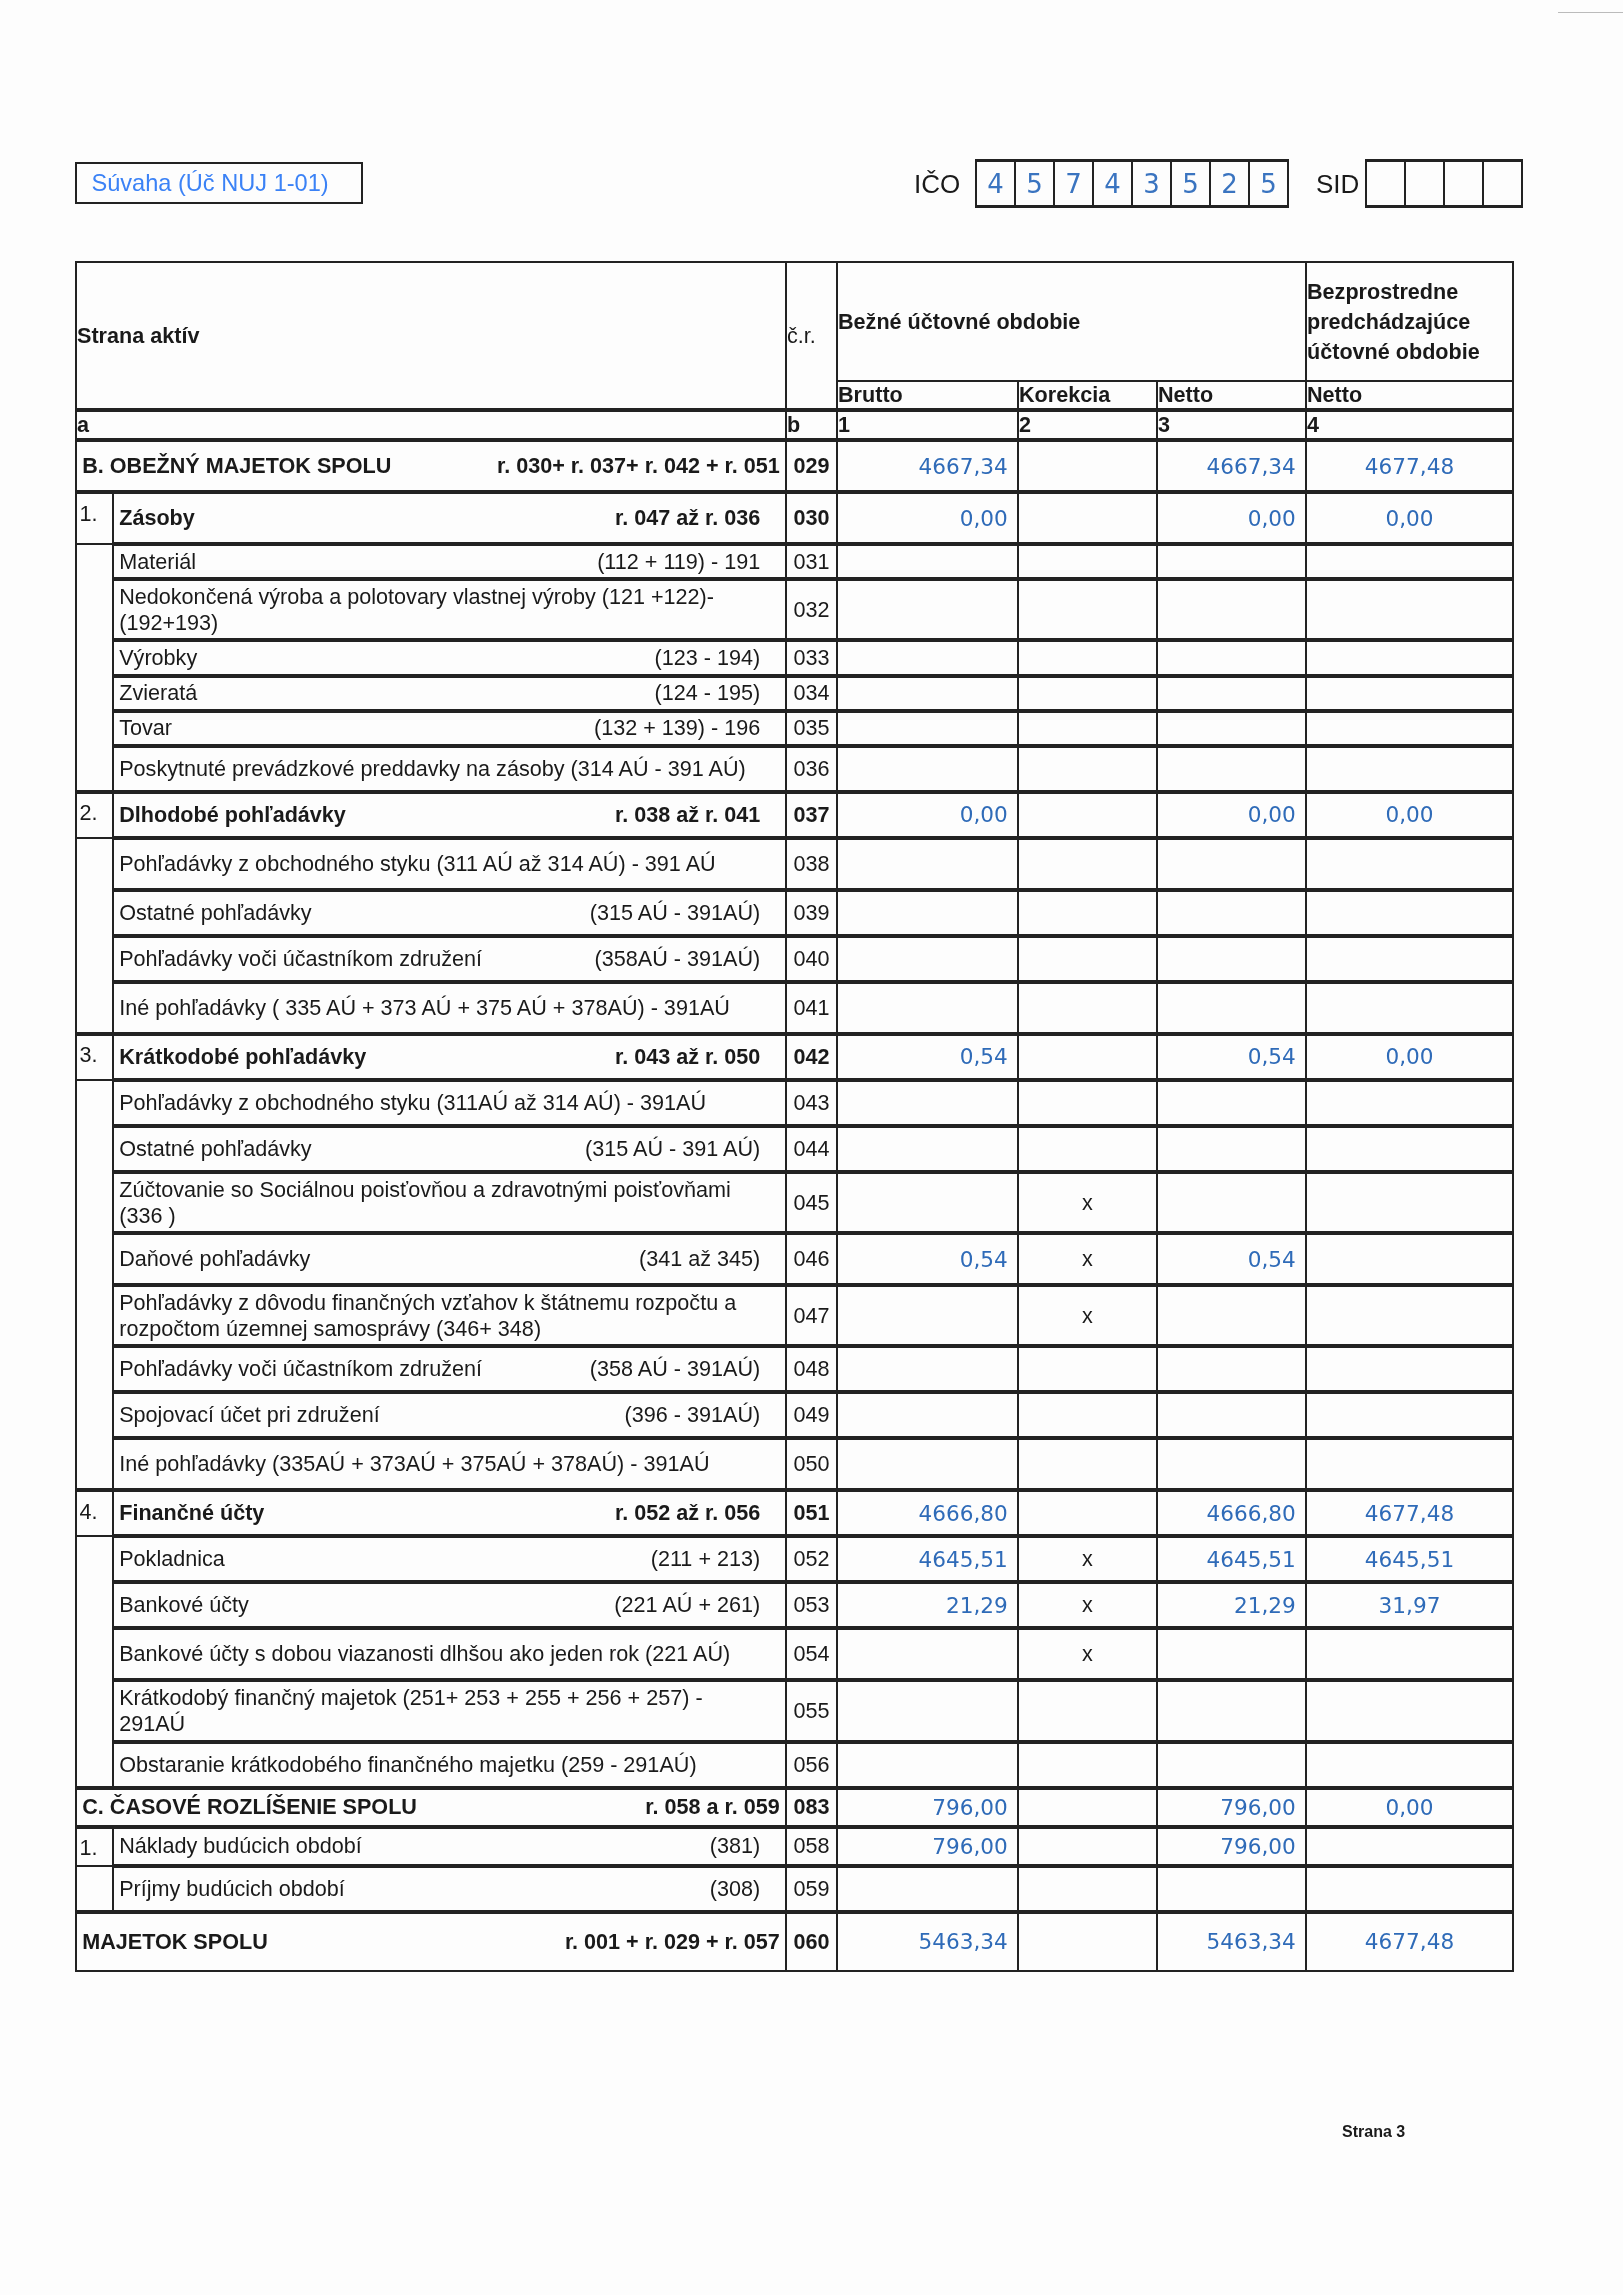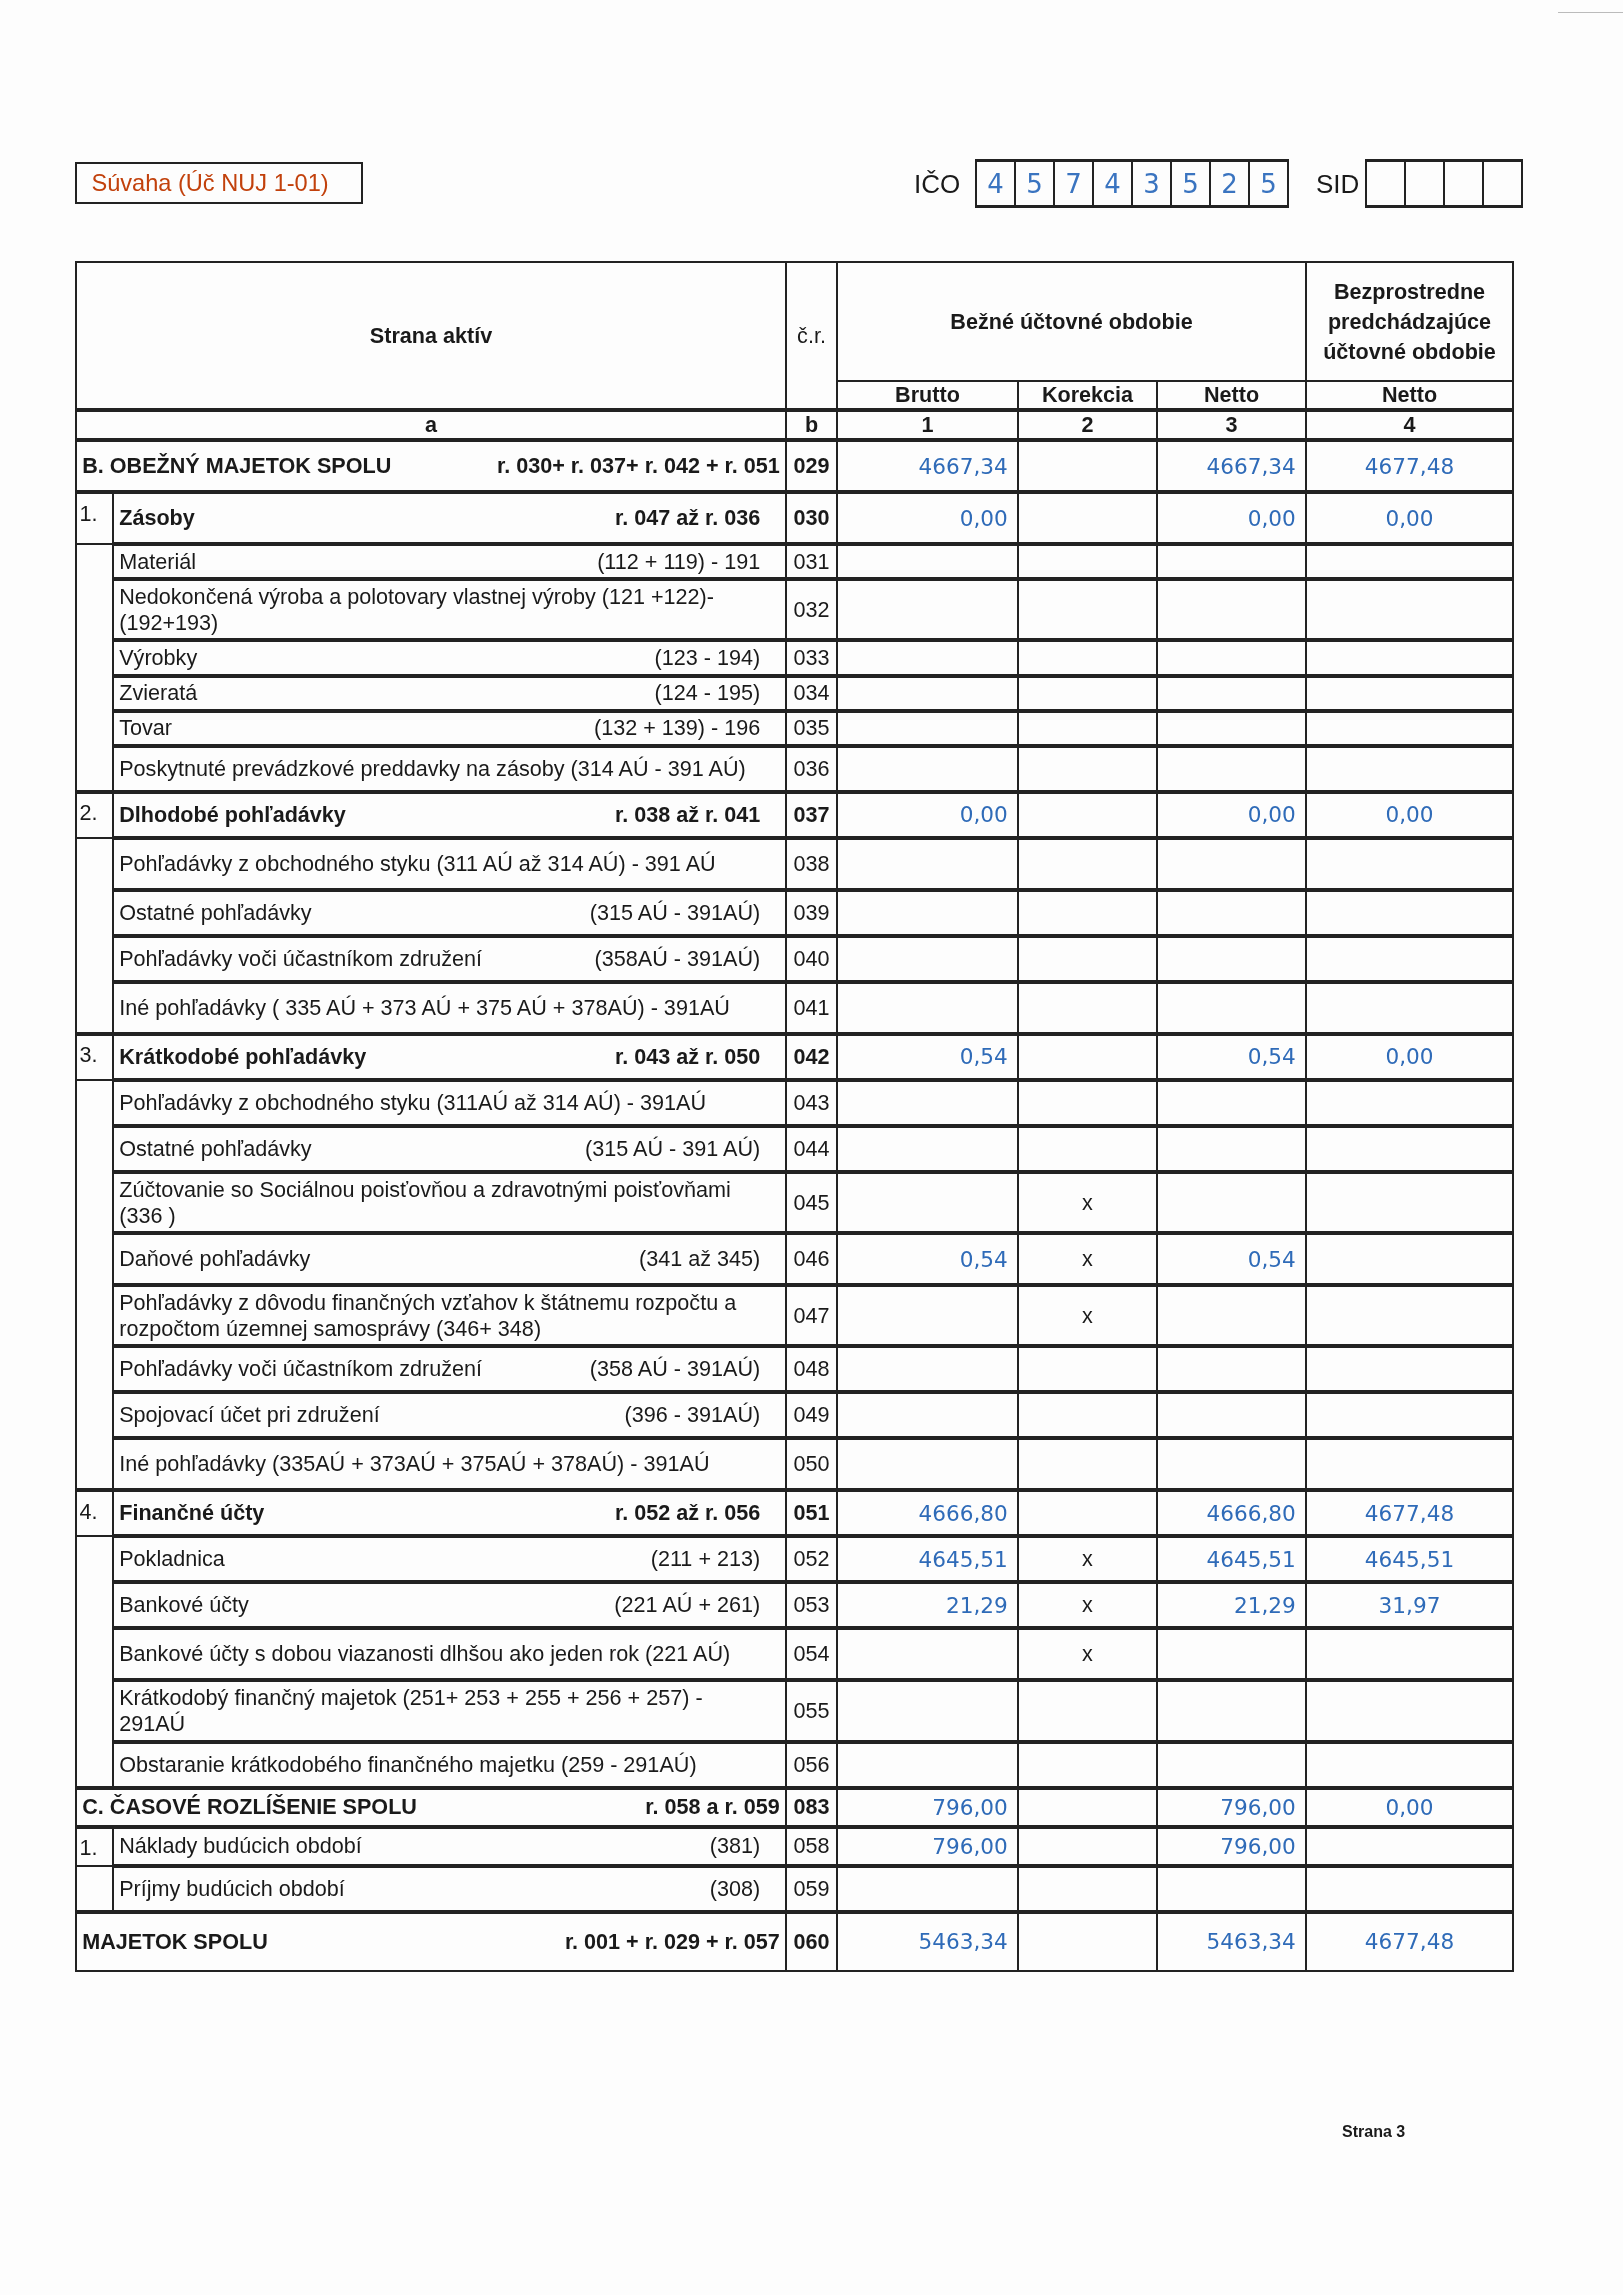--- a/index.html
+++ b/index.html
@@ -1,32 +1,32 @@
 <!DOCTYPE html>
 <html style="font-size:10.5px"><head>
 <meta charset="utf-8">
 <style>
   html, body { margin:0; padding:0; }
   body { width:1623px; height:2295px; background:#fdfdfd; position:relative; overflow:hidden;
          font-family:"Liberation Sans", sans-serif; color:#1a1a1a; }
   .form-id { position:absolute; left:75px; top:162px; width:288px; height:42px; border:2px solid #222;
-             box-sizing:border-box; font-size:23.6px; line-height:38px; padding-left:14.4px; color:#c2410c; }
+             box-sizing:border-box; font-size:23.6px; line-height:38px; padding-left:14.4px; color:#3b82f6; }
   .ico-label { position:absolute; left:914px; top:169px; font-size:26px; }
   .boxes { position:absolute; top:159px; display:flex; border-top:3.9px solid #222; border-bottom:3.9px solid #222;
            border-left:2px solid #222; height:43px; }
   .boxes .b { width:37px; border-right:2px solid #222; display:flex; align-items:center; justify-content:center;
               font-family:"DejaVu Sans", sans-serif; font-size:26px; color:#3a74c0; }
   .ico-boxes { left:975px; }
   .sid-label { position:absolute; left:1316px; top:169px; font-size:26px; }
   .sid-boxes { left:1365px; }
   .sid-boxes .b { width:37px; }
   table.sheet { position:absolute; left:75px; top:261px; width:1438px; border-collapse:collapse; table-layout:fixed; }
   table.sheet td { border:2px solid #222; padding:0; font-size:21.6px; vertical-align:middle; }
   table.sheet tr.thick td { border-top:4.6px solid #222; }
-  .hdr { font-weight:bold; text-align:center; font-size:22px; }
+  .hdr { font-weight:bold; font-size:22px; }
   .num { width:35px; font-weight:normal; text-align:left; vertical-align:top !important; padding-top:6.5px !important; padding-left:2.6px !important; font-size:22px; }
   .lbl { padding:2.6px 5.2px !important; line-height:26px; }
   .lbl .row-flex { display:flex; justify-content:space-between; }
   .lbl.bold { font-weight:bold; }
   .cr { text-align:center; font-weight:normal; }
   .cr.bold { font-weight:bold; }
   .val { font-family:"DejaVu Sans", sans-serif; color:#2f6bb8; font-size:29px; text-align:center; }
   .val.right { text-align:right; padding-right:9.2px !important; }
   .xmark { text-align:center; font-size:21px; }
   .section { padding-left:5.2px !important; font-weight:bold; }

